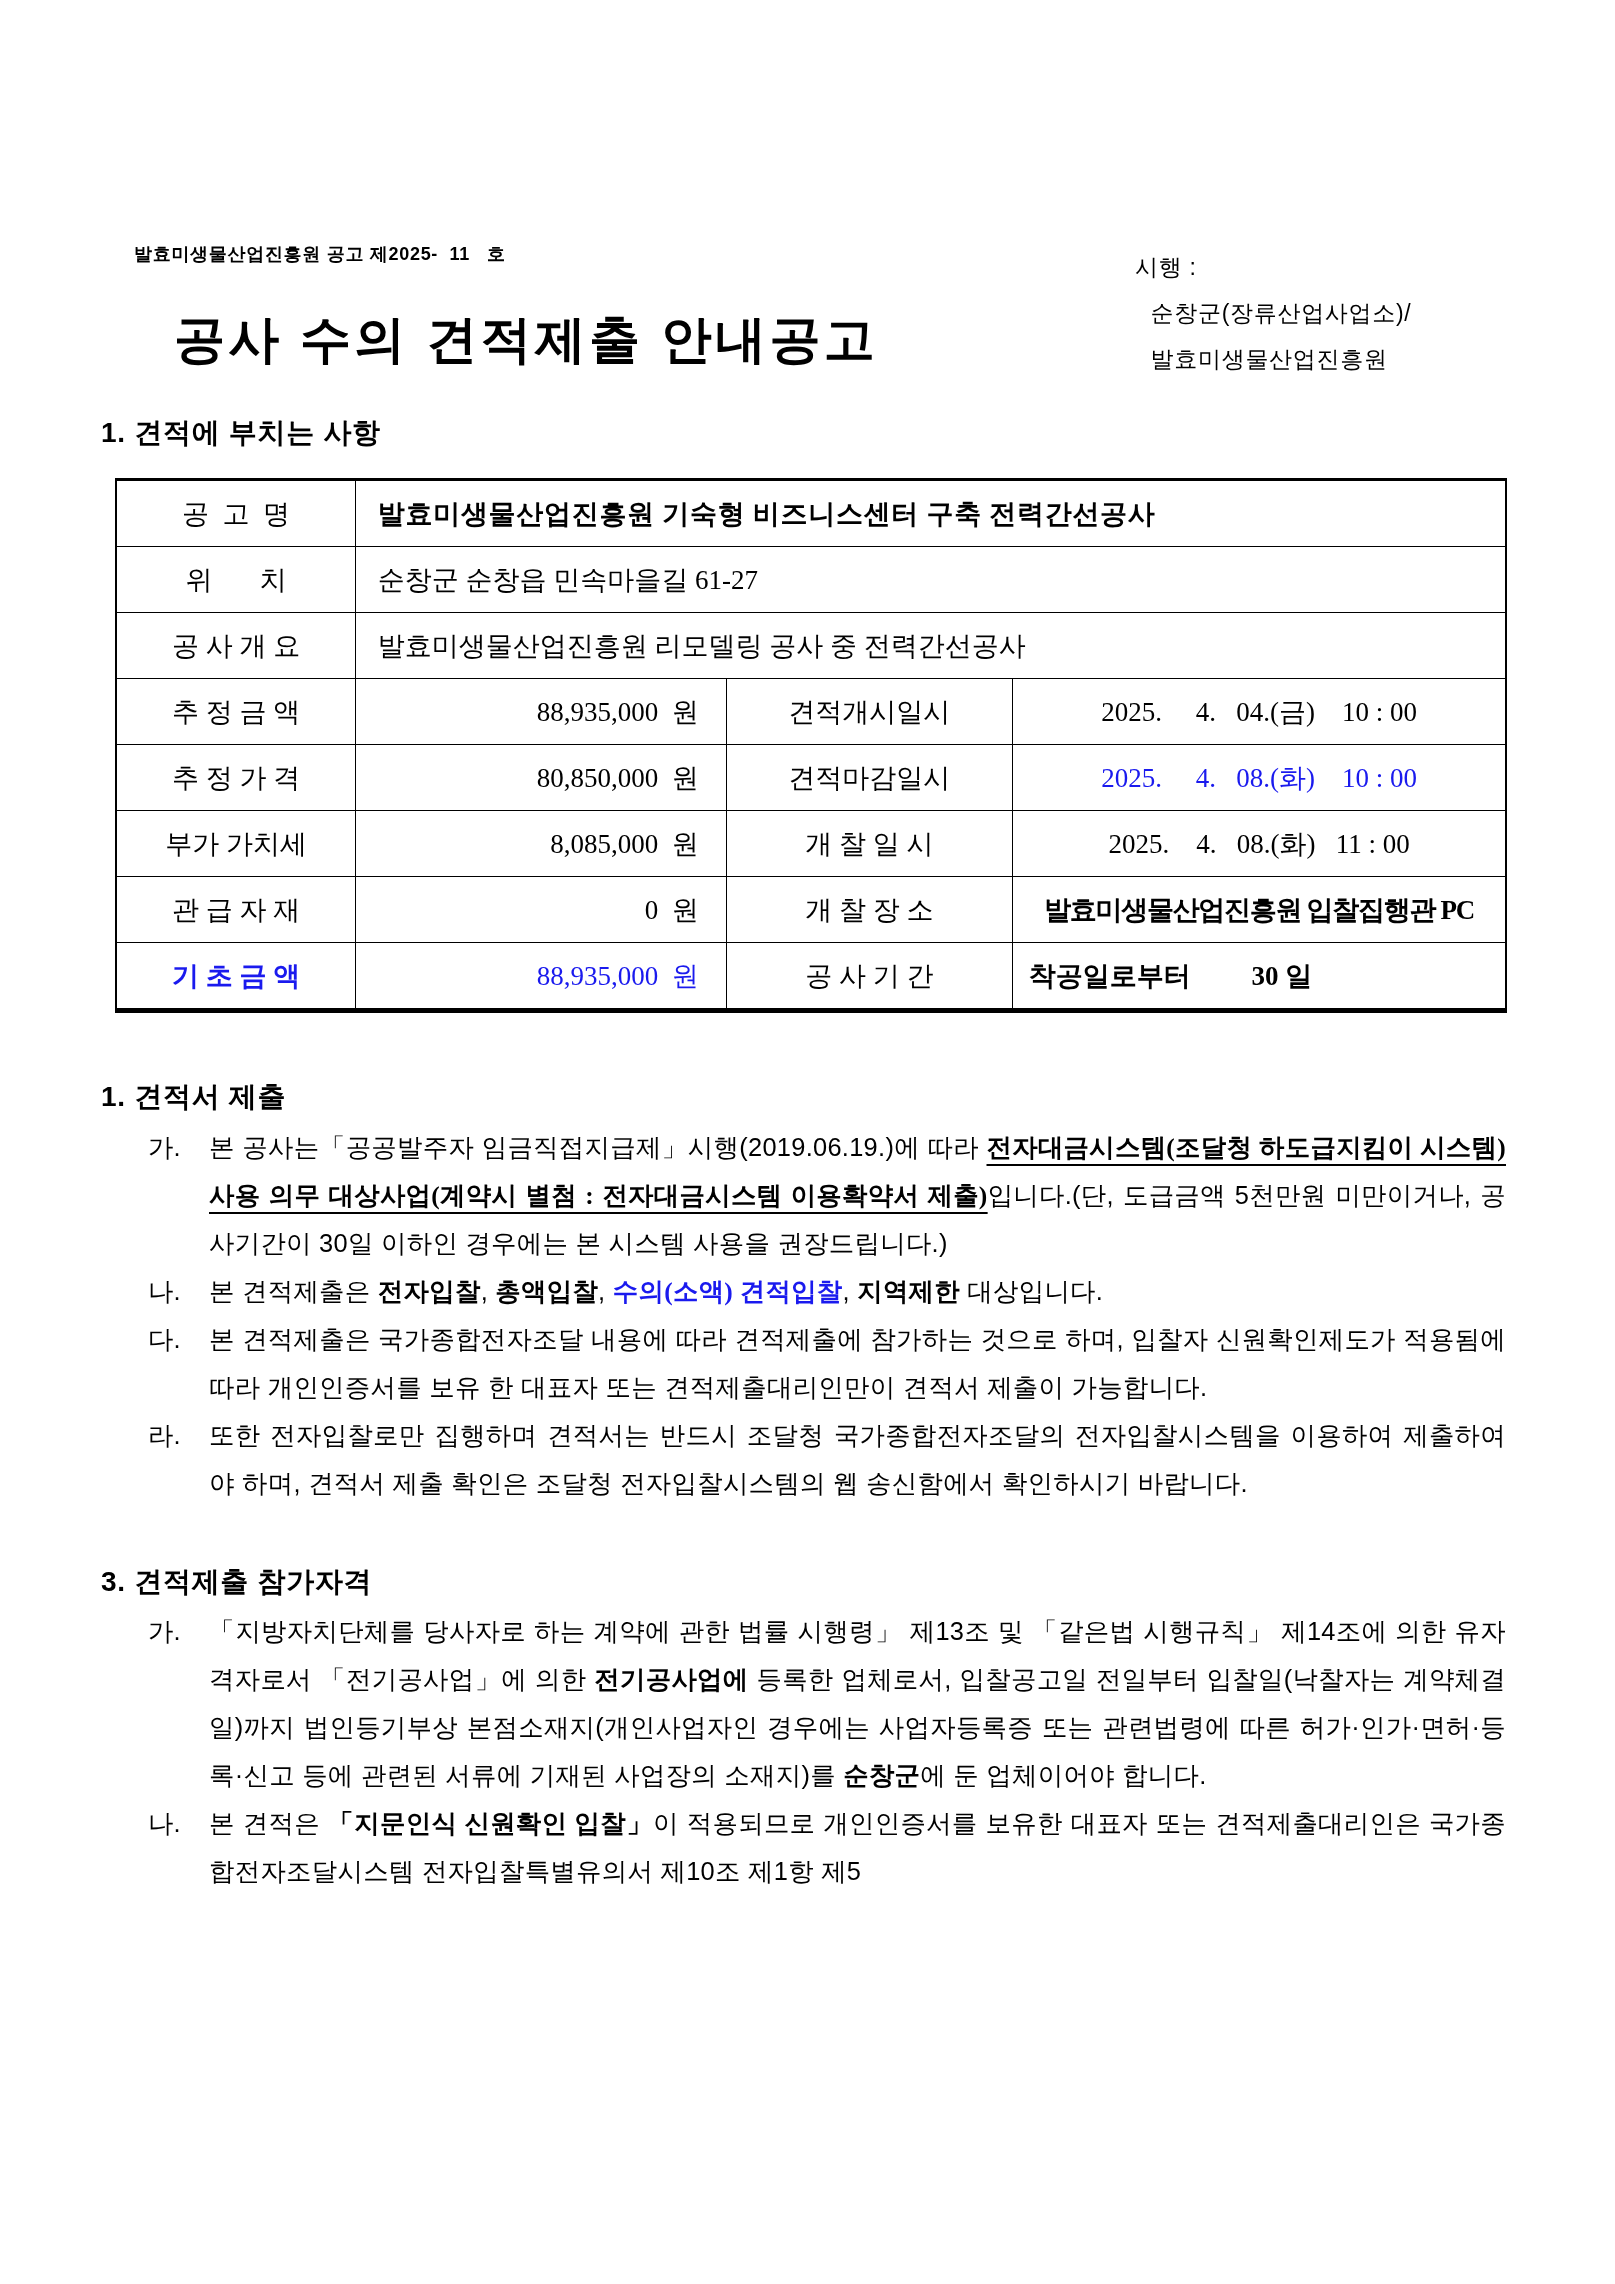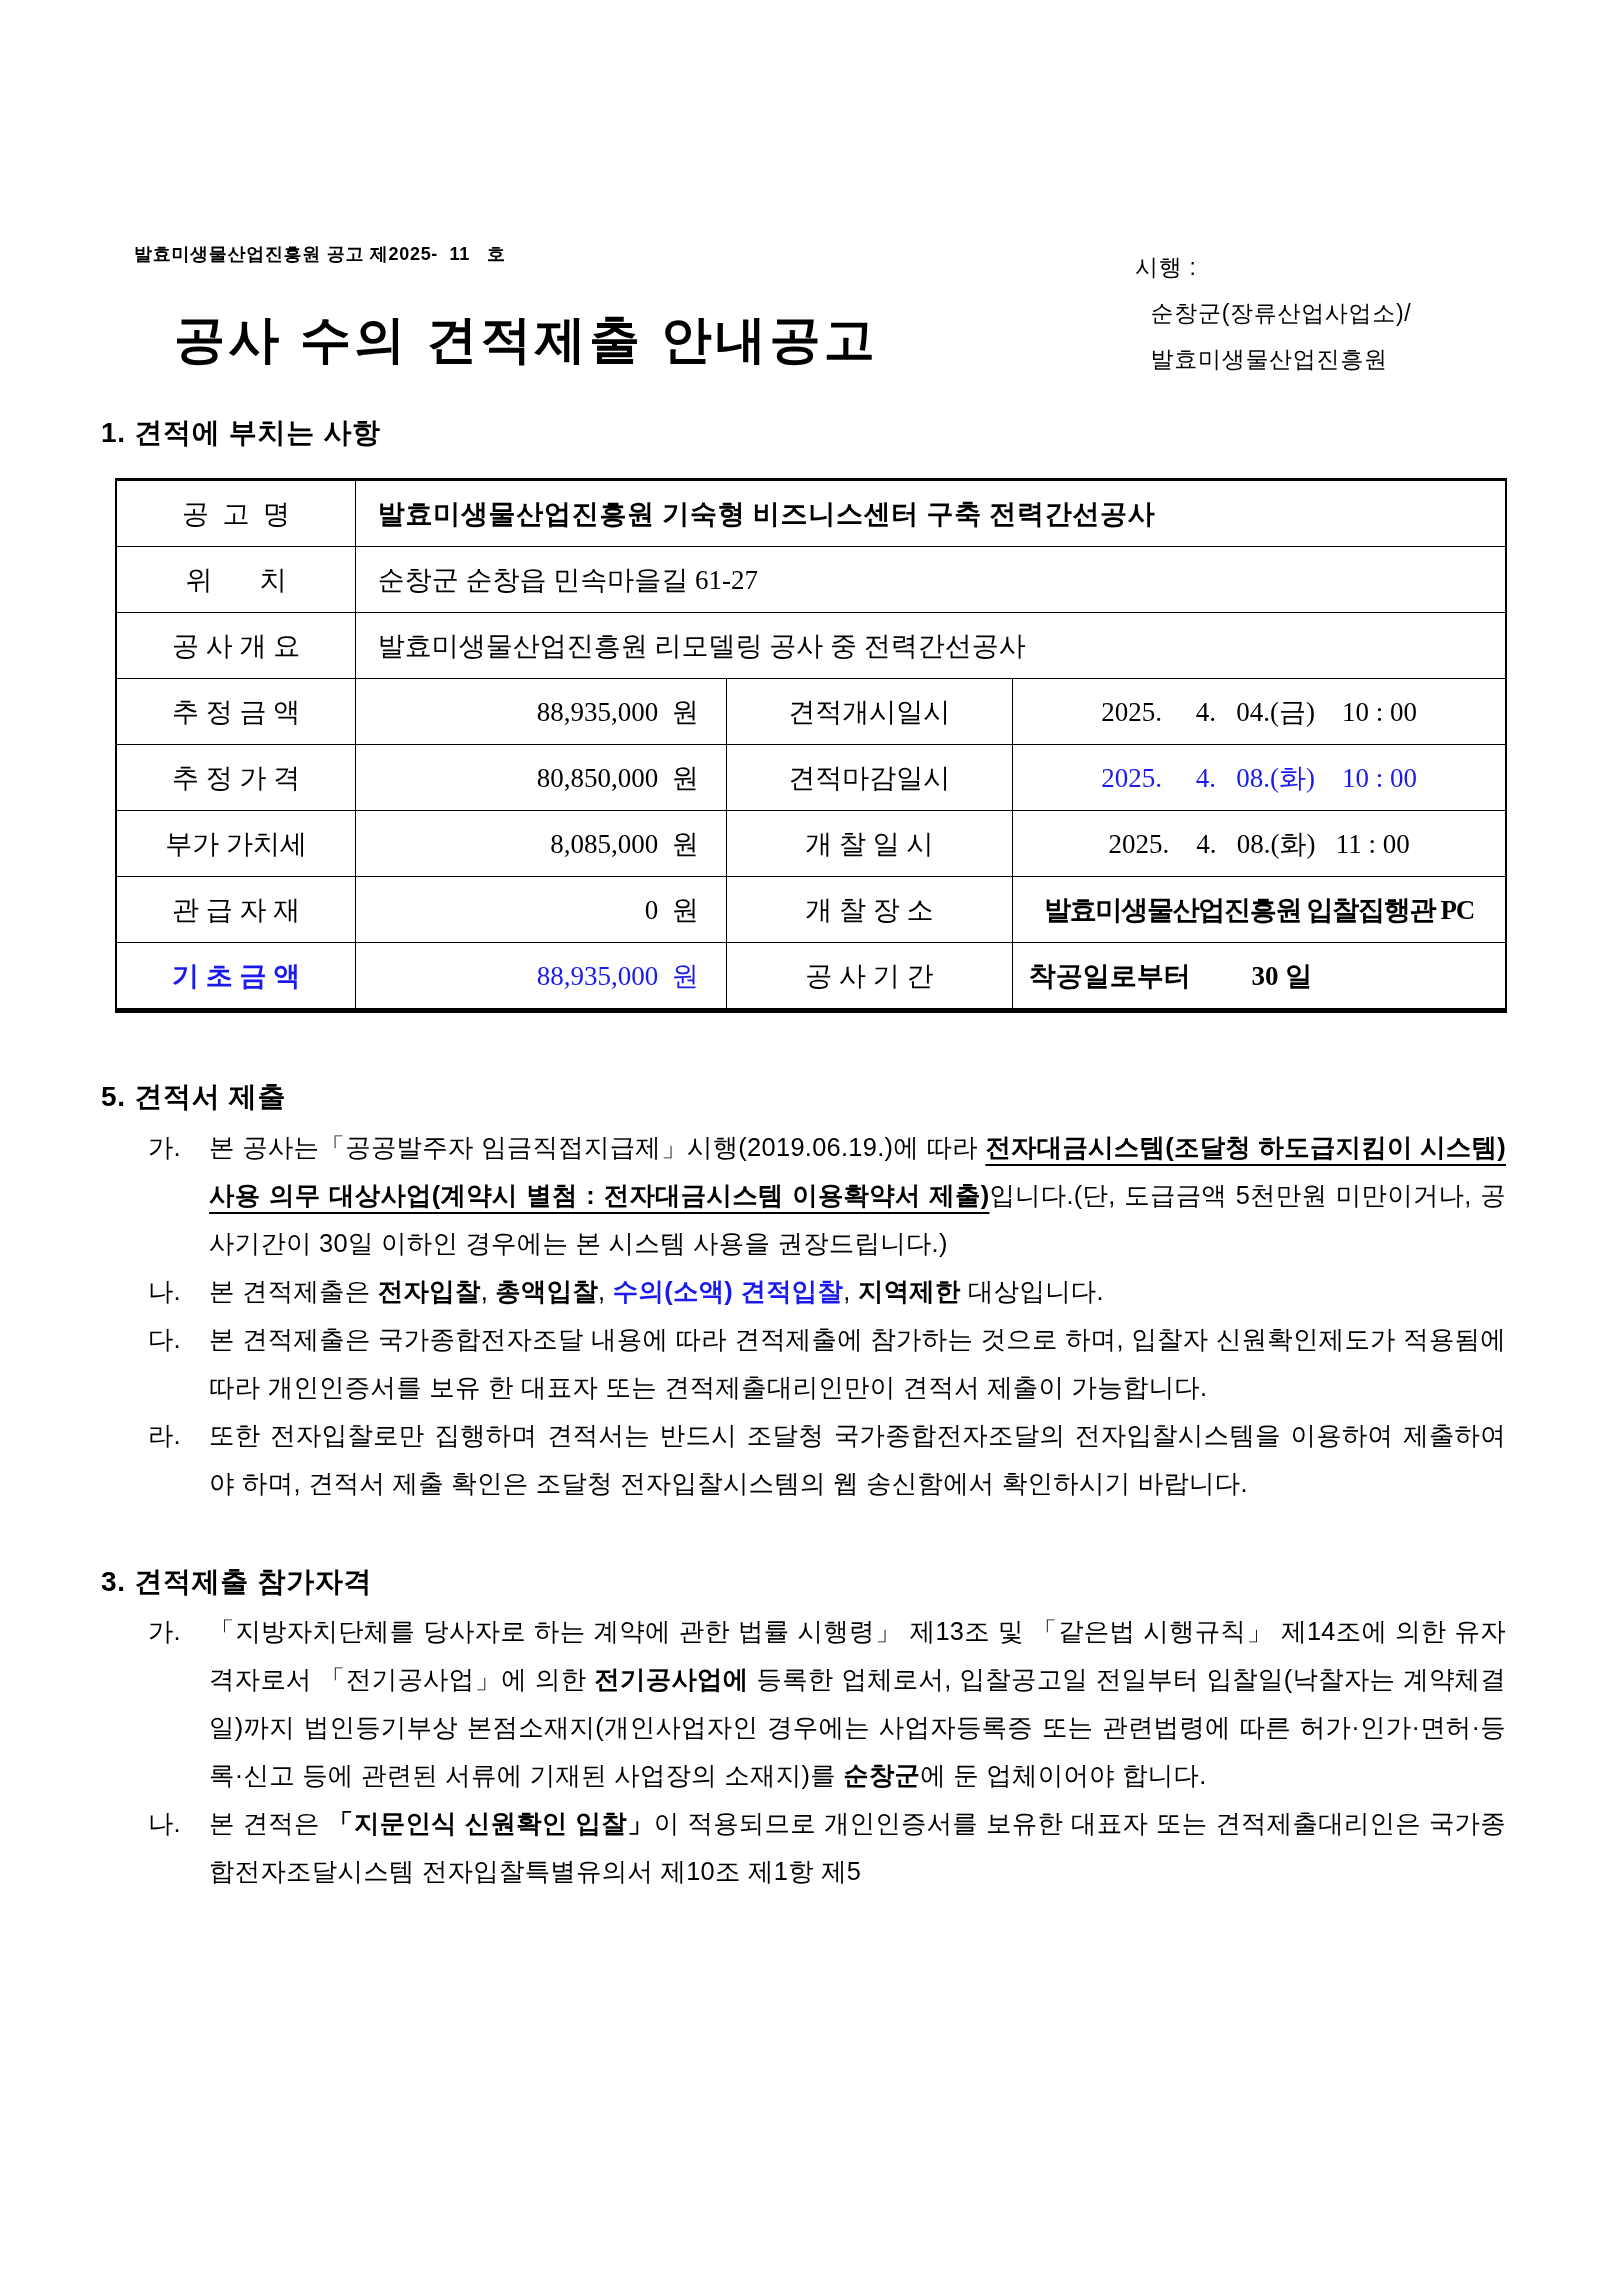--- a/index.html
+++ b/index.html
@@ -35,21 +35,21 @@
   table.notice td{border:1.3px solid #000;height:63px;font-size:27px;vertical-align:middle;overflow:hidden;}
   td.lbl{text-align:center;white-space:pre;font-size:26px;}
   td.big{font-weight:bold;font-size:31px;padding-left:22px;letter-spacing:0.7px;}
   td.txt{padding-left:22px;}
   td.amt{text-align:right;padding-right:27px;white-space:pre;}
   td.date{text-align:center;white-space:pre;font-family:Liberation Serif, serif;}
   td.cond{font-weight:bold;text-align:center;letter-spacing:-1.3px;}
   td.dur{font-weight:bold;white-space:pre;padding-left:16px;}
 
   .blue{color:var(--accent,#1a1aee);}
-  .b{font-weight:bold;}
+  .b{font-weight:bold;font-family:Liberation Serif, serif;}
   .u{text-decoration:underline;text-decoration-thickness:2px;text-underline-offset:7.8px;}
 
   .sec{margin-top:6.5px;}
   .item{display:flex;margin-left:47px;font-size:25.4px;line-height:48px;}
   .item .mk{flex:0 0 61px;}
   .item .tx{flex:1;text-align:justify;letter-spacing:0.3px;}
 </style>
 </head>
 <body>
 
@@ -113,21 +113,21 @@
     </tr>
     <tr>
       <td class="lbl blue b">기 초 금 액</td>
       <td class="amt blue">88,935,000  원</td>
       <td class="lbl">공 사 기 간</td>
       <td class="dur">착공일로부터         30 일</td>
     </tr>
   </tbody>
     </table>
 
-  <div class="h h2">5. 견적서 제출</div>
+  <div class="h h2">1. 견적서 제출</div>
   <div class="sec">
     <div class="item">
       <span class="mk">가.</span>
       <span class="tx"><span>본 공사는「공공발주자 임금직접지급제」시행(2019.06.19.)에 따라 </span><span class="b u">전자대금시스템(조달청 하도급지킴이 시스템) 사용 의무 대상사업(계약시 별첨 : 전자대금시스템 이용확약서 제출)</span><span>입니다.(단, 도급금액 5천만원 미만이거나, 공사기간이 30일 이하인 경우에는 본 시스템 사용을 권장드립니다.)</span></span>
     </div>
     <div class="item">
       <span class="mk">나.</span>
       <span class="tx"><span>본 견적제출은 </span><span class="b">전자입찰</span><span>, </span><span class="b">총액입찰</span><span>, </span><span class="b blue">수의(소액) 견적입찰</span><span>, </span><span class="b">지역제한</span><span> 대상입니다.</span></span>
     </div>
     <div class="item">

